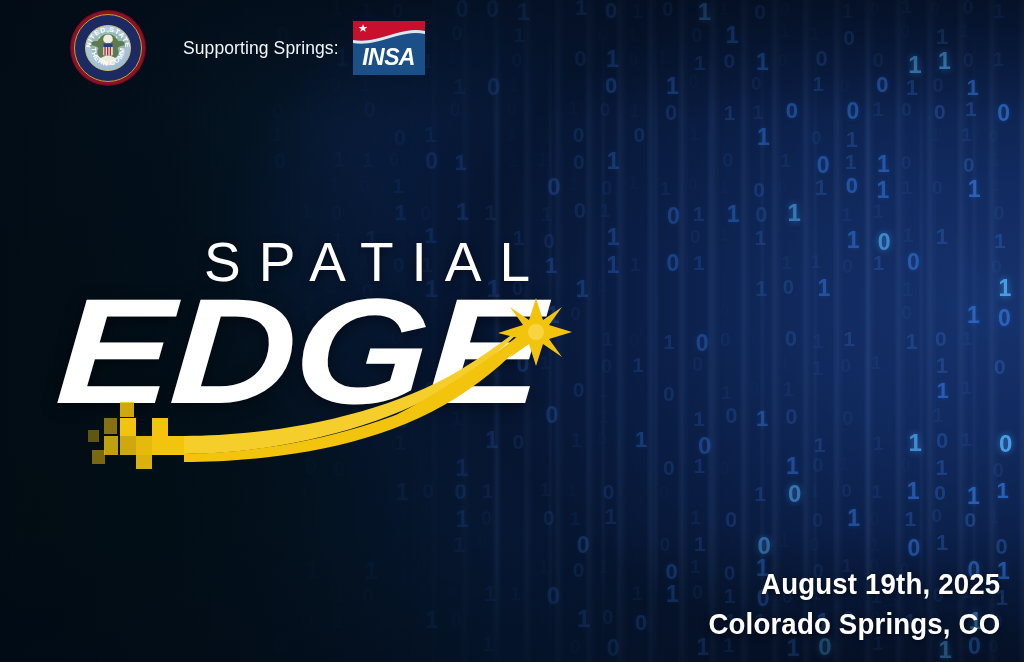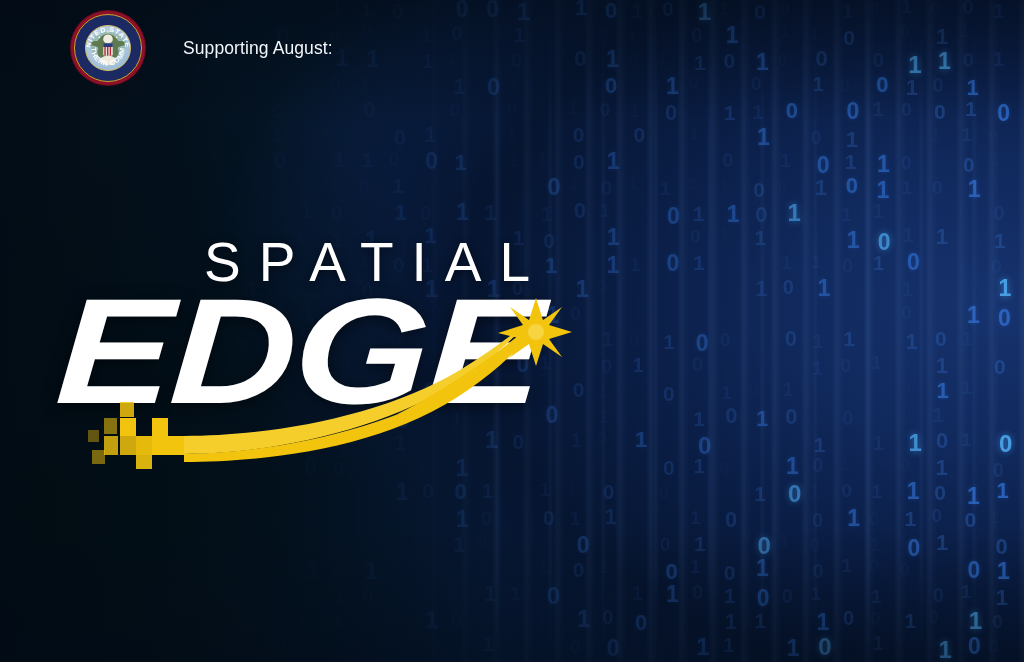--- a/index.html
+++ b/index.html
@@ -761,22 +761,30 @@
           <text font-size="5.1" letter-spacing="0.5">
             <textPath href="#arcTop" startOffset="50%" text-anchor="middle">UNITED STATES</textPath>
           </text>
           <text font-size="4.6" letter-spacing="0.4">
             <textPath href="#arcBottom" startOffset="50%" text-anchor="middle">NORTHERN COMMAND</textPath>
           </text>
         </svg>
       </div>
     </div>
 
-    <div class="supporting-label">Supporting August:</div>
-
+    <div class="supporting-label">Supporting Springs:</div>
+
+    <div class="insa">
+      <svg class="insa-wave" viewBox="0 0 72 24" preserveAspectRatio="none">
+        <path d="M0 0 H72 V10 C 56 6, 40 14, 22 18 C 14 20, 6 20, 0 19 Z" fill="#c8102e"></path>
+        <path d="M0 19 C 6 20, 14 20, 22 18 C 40 14, 56 6, 72 10 L72 13 C 56 9, 40 17, 22 21 C 14 23, 6 23, 0 22 Z" fill="#ffffff" opacity="0.85"></path>
+        <path d="M10 3.2 L11.2 6.1 L14.3 6.1 L11.8 7.9 L12.8 10.8 L10 9 L7.2 10.8 L8.2 7.9 L5.7 6.1 L8.8 6.1 Z" fill="#ffffff"></path>
+      </svg>
+      <div class="insa-text">INSA</div>
+    </div>
   </div>
 
   <div class="wordmark">
     <div class="spatial">SPATIAL</div>
     <div class="edge">EDGE</div>
 
     <svg class="swoosh" viewBox="0 0 490 150">
 
       <path d="M 86 144
                C 170 143, 286 122, 370 70
@@ -806,14 +814,18 @@
         <rect x="-10" y="120" width="11" height="12" opacity="0.4"></rect>
       </g>
 
       <g transform="translate(438,22)">
         <path d="M 0 -34 L 7 -12 L 26 -25 L 13 -7 L 36 0 L 13 7 L 26 25 L 7 12 L 0 34 L -7 12 L -27 26 L -13 7 L -38 1 L -13 -7 L -26 -25 L -7 -12 Z" fill="#f2c40d"></path>
         <circle cx="0" cy="0" r="8" fill="#f7d440"></circle>
       </g>
     </svg>
   </div>
 
+  <div class="date-block">
+    <div class="date-line">August 19th, 2025</div>
+    <div class="date-line">Colorado Springs, CO</div>
+  </div>
 
 </div>
 
 </body></html>

